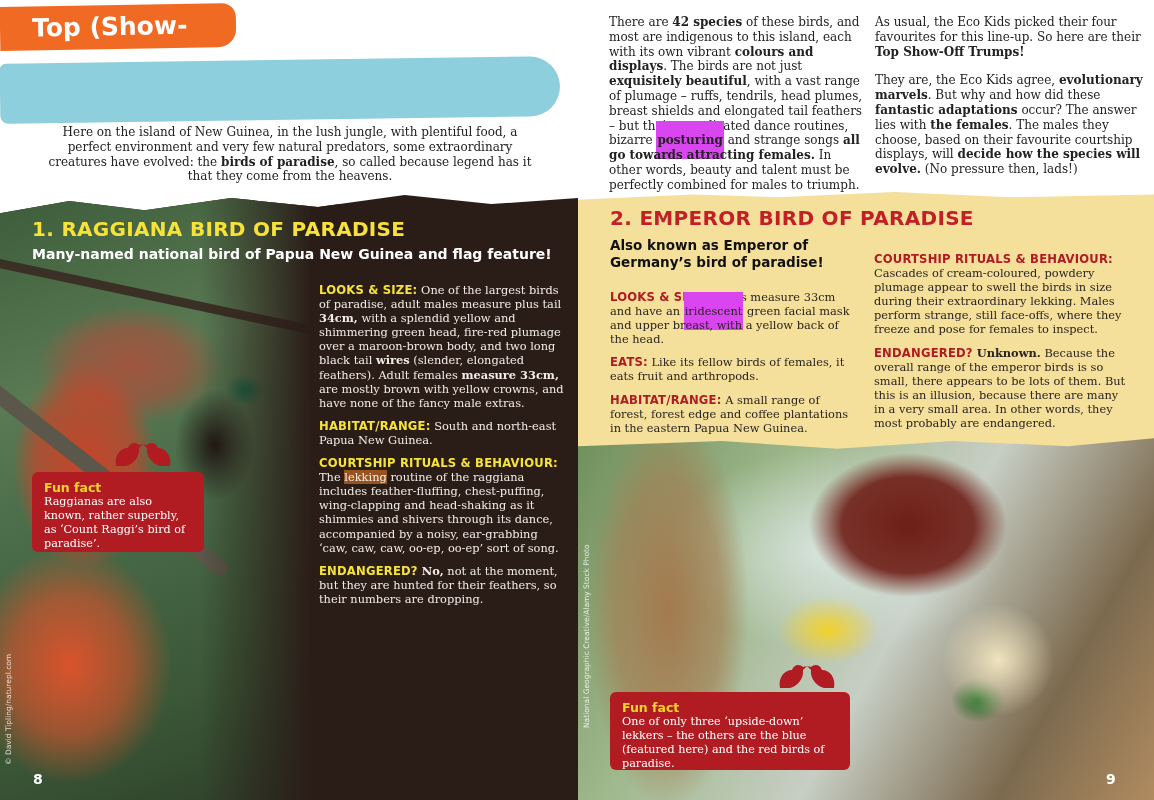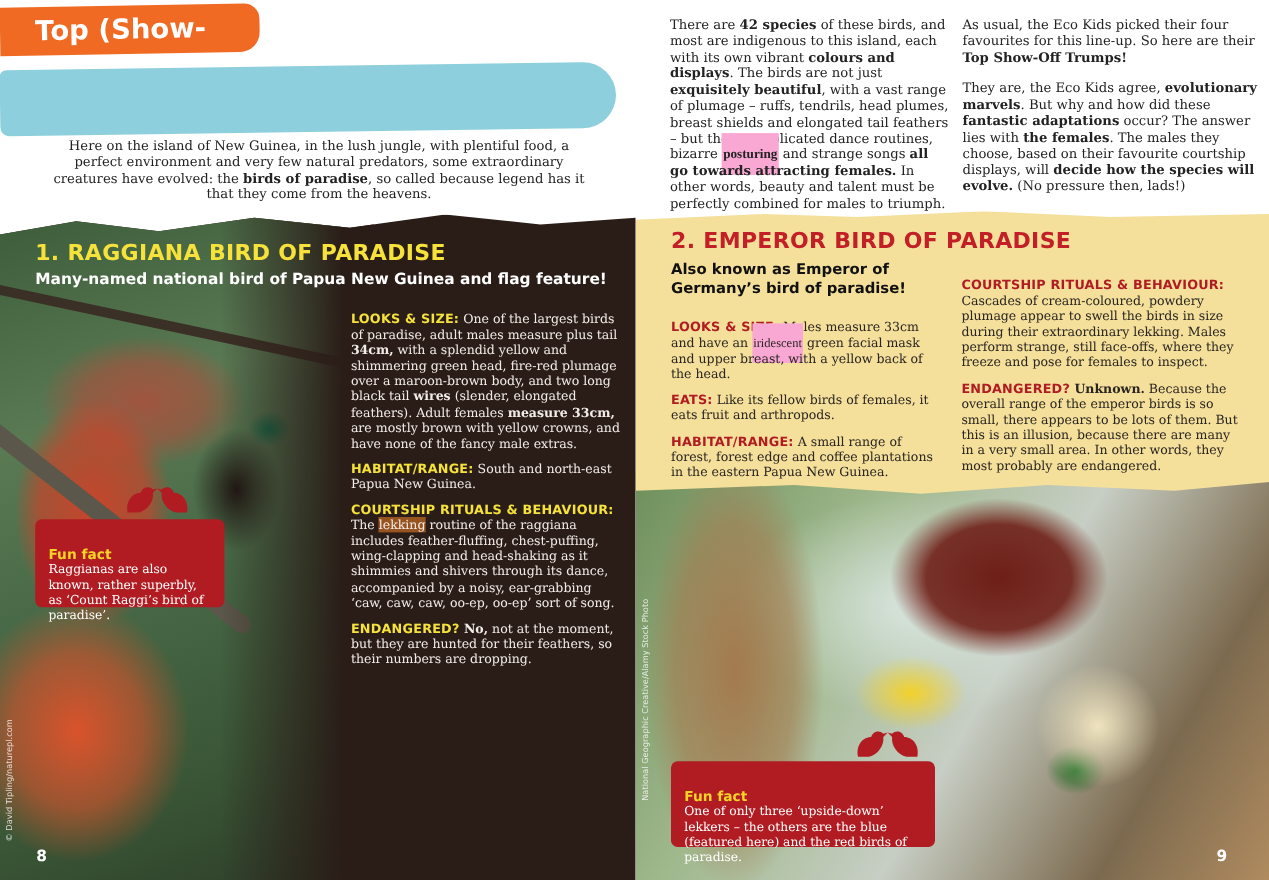--- a/index.html
+++ b/index.html
@@ -33,21 +33,21 @@
     font-size: 12px; line-height: 14.8px; color: #222; text-align: center;
   }
   .col-text {
     position: absolute; top: 15px; width: 255px;
     font-size: 12px; line-height: 14.8px; color: #222;
   }
   .col-a { left: 609px; }
   .col-b { left: 875px; width: 275px; }
   .col-b p + p { margin-top: 14px; }
   b { font-weight: bold; }
-  .hl { background: #f9a8d4; padding: 12px 1px; font-family: Liberation Serif, serif; }
+  .hl { background: #d946ef; padding: 12px 1px; }
   .hl-dark { background: rgba(240,130,40,0.55); }
 
   
   .left-page {
     position: absolute; left: 0; top: 195px; width: 578px; height: 605px;
     background: #2a1d18; overflow: hidden;
     clip-path: polygon(0 3%, 12% 1%, 25% 2.5%, 40% 0.5%, 55% 2%, 70% 0%, 85% 1.5%, 100% 0.5%, 100% 100%, 0 100%);
   }
   .left-photo {
     position: absolute; left: 0; top: 0; width: 310px; height: 605px;
@@ -83,21 +83,21 @@
   .facts p { margin-bottom: 9px; }
   .facts .label { font-family: "DejaVu Sans", sans-serif; font-weight: bold; font-size: 11.6px; letter-spacing: 0.2px; }
   .left-facts { left: 319px; top: 88px; width: 246px; color: #f2ece6; }
   .left-facts .label { color: #f5e23a; }
 
   
   .fun-fact {
     position: absolute; background: #b01c22; color: #fff;
     border-radius: 6px; padding: 8px 12px 10px 12px;
   }
-  .fun-fact .ff-title { font-family: "DejaVu Sans", sans-serif; font-weight: bold; color: #f6d327; font-size: 12.5px; line-height: 15px; margin-top: 16px; }
+  .fun-fact .ff-title { font-family: "DejaVu Sans", sans-serif; font-weight: bold; color: #f6d327; font-size: 12.5px; line-height: 15px; }
   .fun-fact .ff-text { font-size: 11.2px; line-height: 14px; }
   .ff-left { left: 32px; top: 472px; width: 172px; height: 80px; }
   .ff-right { left: 610px; top: 692px; width: 240px; height: 78px; }
 
   .birds-icon { position: absolute; width: 62px; height: 28px; }
   .birds-left { left: 112px; top: 440px; }
   .birds-right { left: 776px; top: 662px; }
 
   .page-num {
     position: absolute; font-family: "DejaVu Sans", sans-serif; font-weight: bold;

